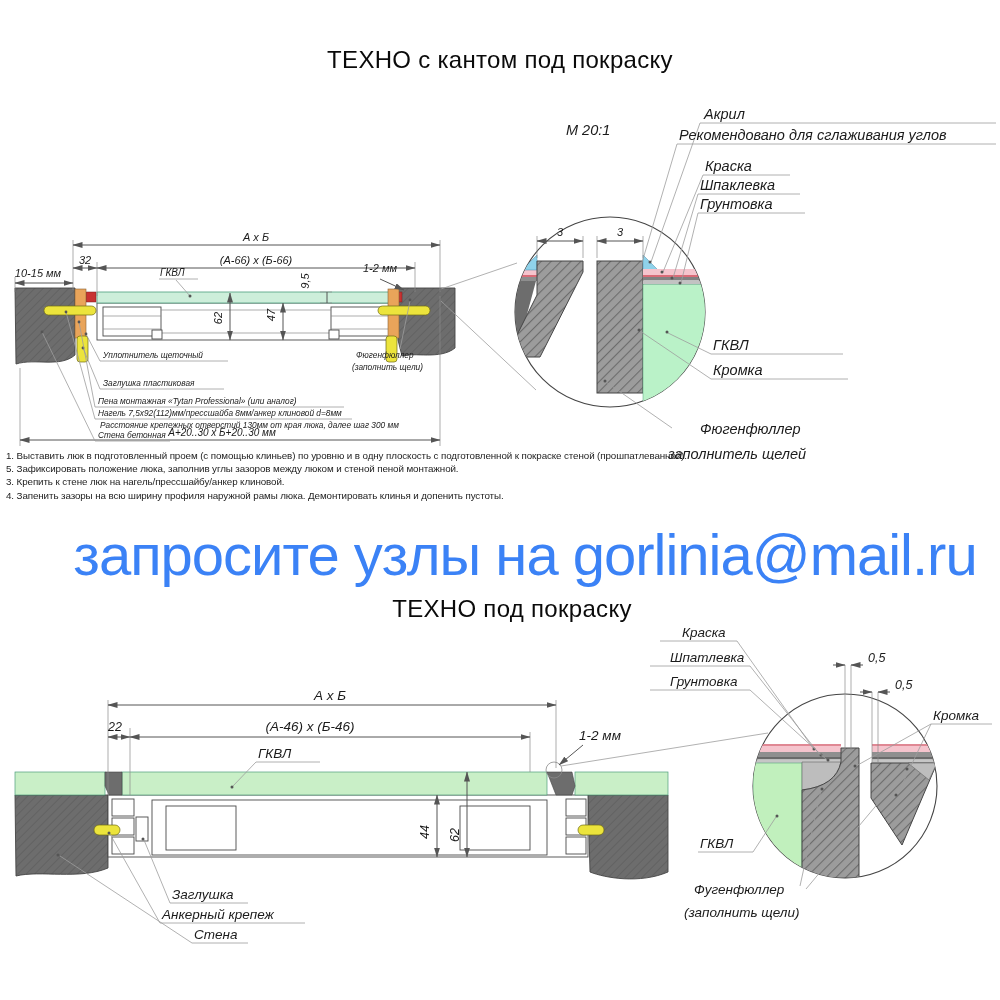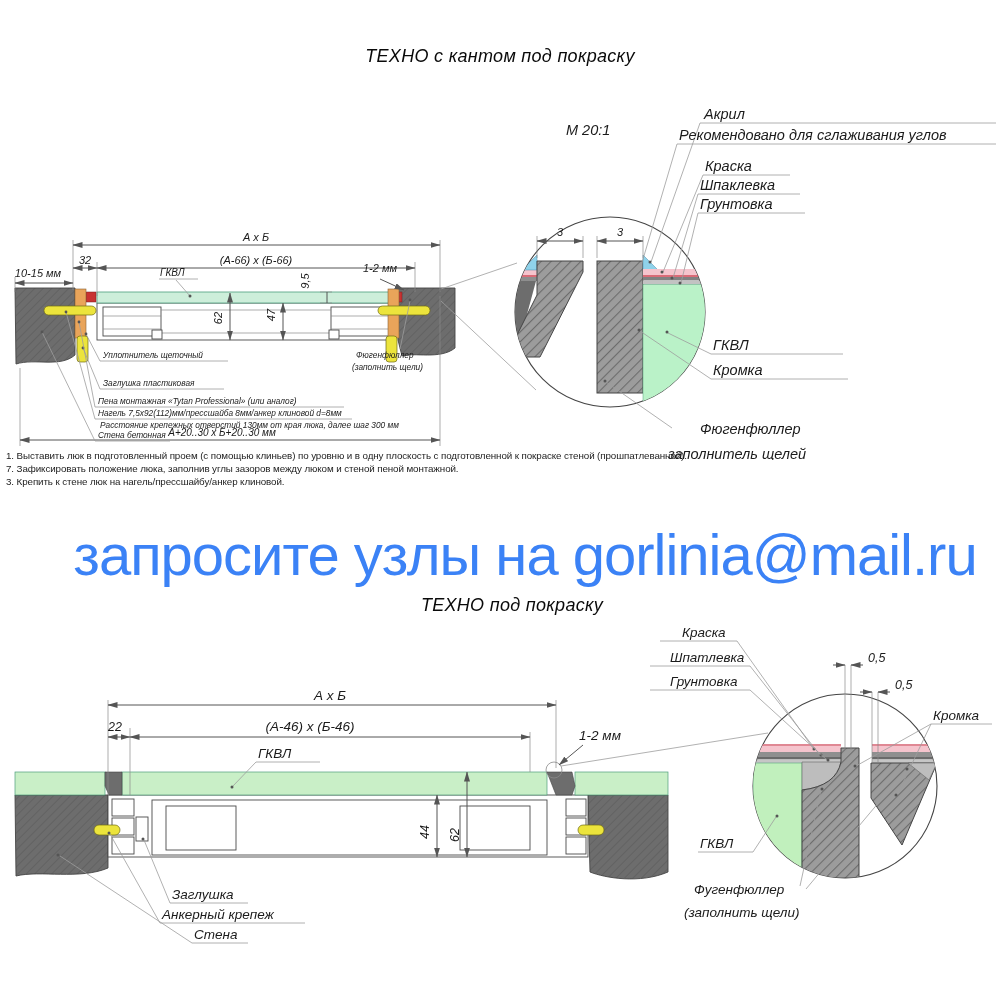--- a/index.html
+++ b/index.html
@@ -1,19 +1,19 @@
 <!DOCTYPE html>
 <html><head>
 <meta charset="utf-8">
 <style>
   html,body{margin:0;padding:0;background:#fff;}
   #sheet{position:relative;width:1000px;height:1000px;background:#fff;overflow:hidden;
          font-family:"Liberation Sans",sans-serif;}
-  .title{position:absolute;left:0;width:100%;text-align:center;font-style:italic;
-         font-size:18px;color:#0a0a0a;letter-spacing:.3px;}
+  .title{position:absolute;left:0;width:100%;text-align:center;
+         font-size:24px;color:#0a0a0a;letter-spacing:.3px;}
   #title1{top:46px;}
   #title2{top:595px;padding-left:12px;}
   #notes{position:absolute;top:449px;left:6px;right:4px;
          font-size:9.8px;line-height:13.2px;color:#1c1c1c;letter-spacing:-.1px;}
   #watermark{position:absolute;top:524px;left:0;width:100%;text-align:center;
          font-size:58px;line-height:62px;color:#3b82f6;white-space:nowrap;letter-spacing:-1px;padding-left:25px;}
   svg{position:absolute;left:0;}
   svg text{font-family:"Liberation Sans",sans-serif;font-style:italic;fill:#1b1b1b;}
   .t15{font-size:14.5px;} .t14{font-size:13.5px;} .t13{font-size:12.5px;}
   .t11{font-size:11px;} .t10{font-size:10px;} .t8{font-size:8.3px;}
@@ -203,22 +203,23 @@
       <text class="t15" x="700" y="434">Фюгенфюллер</text>
       <text class="t15" x="668" y="459">заполнитель щелей</text>
       <line x1="666" y1="463" x2="842" y2="463" class="ldr"></line>
       <line x1="672" y1="428" x2="606" y2="382" class="ldr"></line>
         <circle class="dot" cx="605" cy="381" r="1.5"></circle>
     </g>
   </svg>
 
   <div id="notes">
     <div>1. Выставить люк в подготовленный проем (с помощью клиньев) по уровню и в одну плоскость с подготовленной к покраске стеной (прошпатлеванной).</div>
-    <div>7. Зафиксировать положение люка, заполнив углы зазоров между люком и стеной пеной монтажной.</div>
+    <div>5. Зафиксировать положение люка, заполнив углы зазоров между люком и стеной пеной монтажной.</div>
     <div>3. Крепить к стене люк на нагель/прессшайбу/анкер клиновой.</div>
+    <div>4. Запенить зазоры на всю ширину профиля наружной рамы люка. Демонтировать клинья и допенить пустоты.</div>
   </div>
 
   <div id="watermark">запросите узлы на gorlinia@mail.ru</div>
 
   <div id="title2" class="title">ТЕХНО под покраску</div>
 
   <svg id="fig2" style="top:615px" width="1000" height="365" viewBox="0 615 1000 365">
     <defs>
       <marker id="arw2" viewBox="0 0 10 6" refX="9.5" refY="3" markerWidth="10" markerHeight="6" orient="auto-start-reverse">
         <path d="M0,0 L10,3 L0,6 Z" fill="#555"></path>

